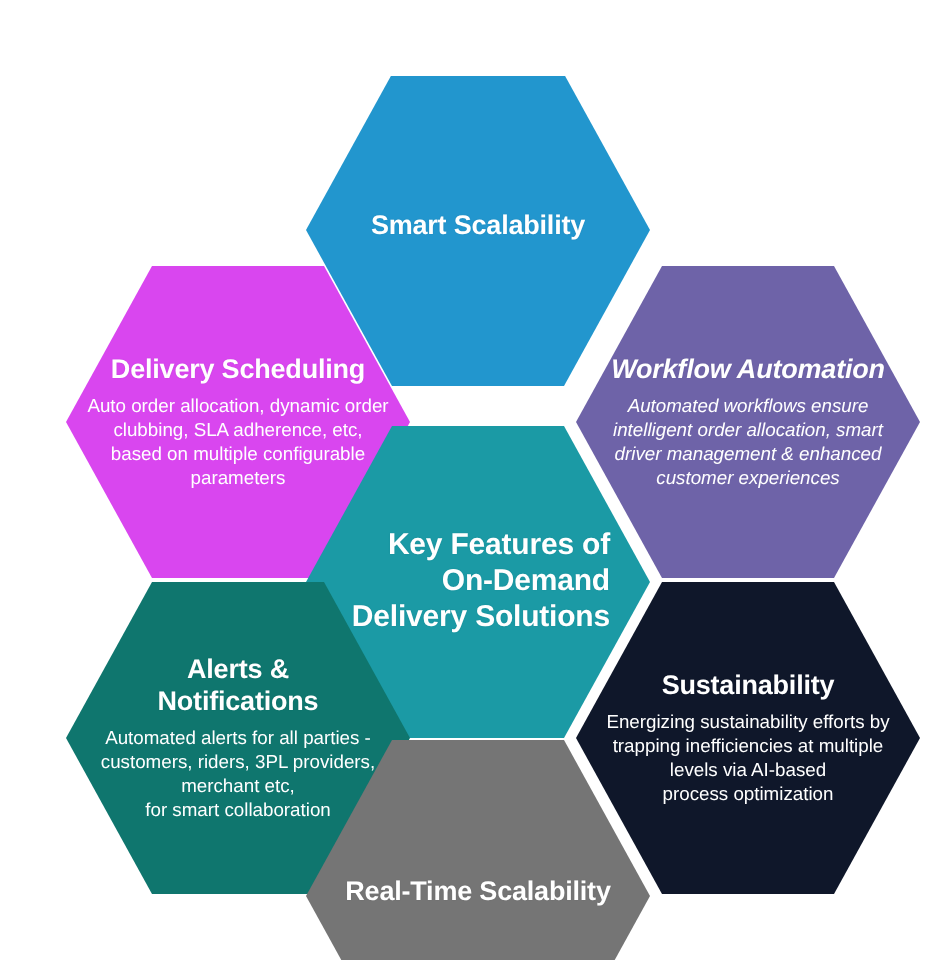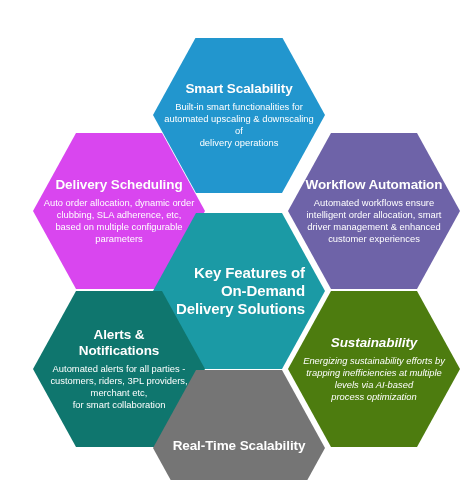--- a/index.html
+++ b/index.html
@@ -52,44 +52,42 @@
   .hex.center .hex-title {
     font-size: 15px;
     line-height: 1.18;
     margin: 0;
     padding: 0 14px;
   }
 
   
   .pos-top      { left: 153px; top:  -1px; }
   .pos-left-up  { left:  33px; top:  95px; }
-  .pos-right-up { left: 288px; top:  95px; }
+  .pos-right-up { left: 288px; top:  95px; font-style: italic; }
   .pos-center   { left: 153px; top: 175px; }
   .pos-left-dn  { left:  33px; top: 253px; }
   .pos-right-dn { left: 288px; top: 253px; }
   .pos-bottom   { left: 153px; top: 332px; }
 
   
   .fill-blue   { background: #2296ce; }
   .fill-orange { background: #d946ef; }
   .fill-purple { background: #6e63a8; }
   .fill-teal   { background: #1b9aa5; }
   .fill-red    { background: #0f766e; }
-  .fill-navy   { background: #4d7c0f; font-style: italic; }
+  .fill-navy   { background: #0f172a; }
   .fill-gray   { background: #757575; }
 </style>
 </head>
 <body>
 
 <div id="stage">
 
   <div class="hex fill-blue pos-top">
     <div class="hex-title" style="white-space: pre-line;">Smart Scalability</div>
-    <div class="hex-body">Built-in smart functionalities for automated upscaling &amp; downscaling of
-delivery  operations</div>
   </div>
 
   <div class="hex fill-orange pos-left-up">
     <div class="hex-title" style="white-space: pre-line;">Delivery Scheduling</div>
     <div class="hex-body">Auto order allocation, dynamic order clubbing, SLA adherence, etc,
 based on multiple configurable
 parameters</div>
   </div>
 
   <div class="hex fill-purple pos-right-up">

